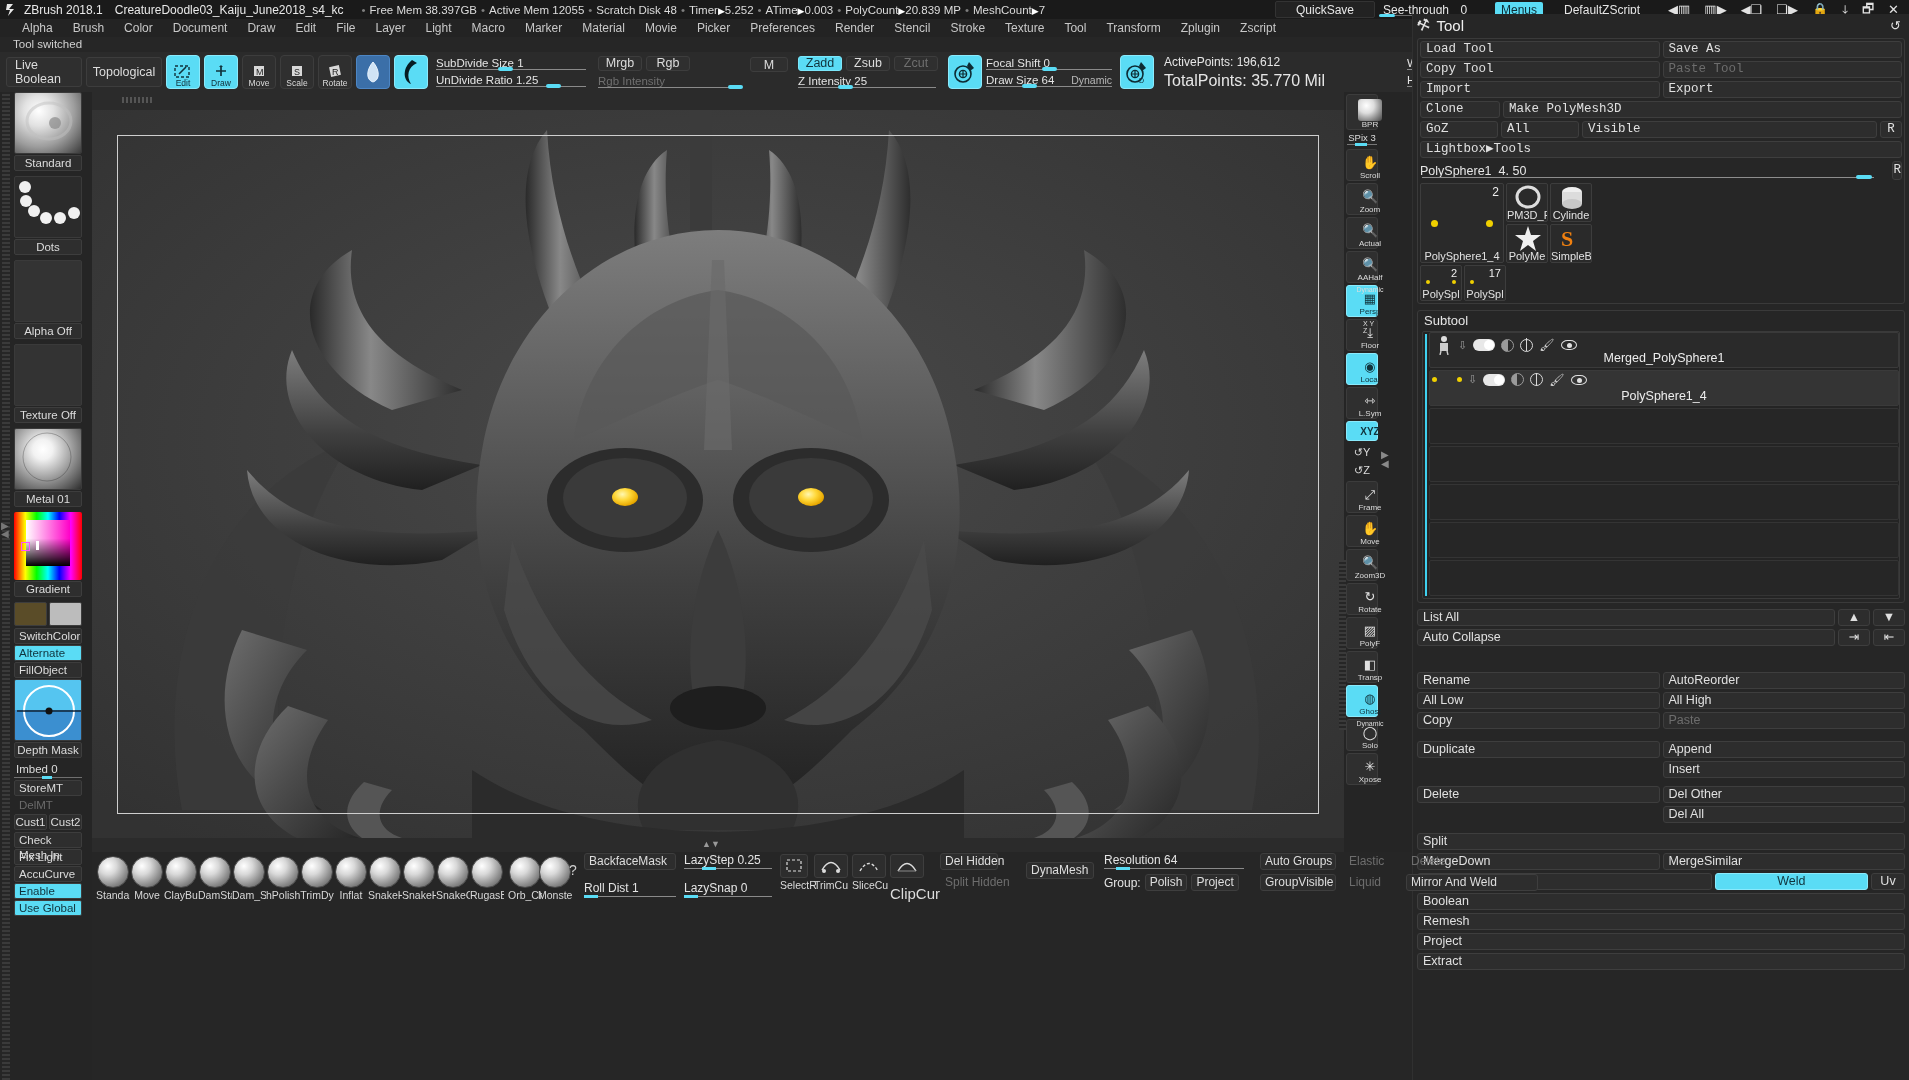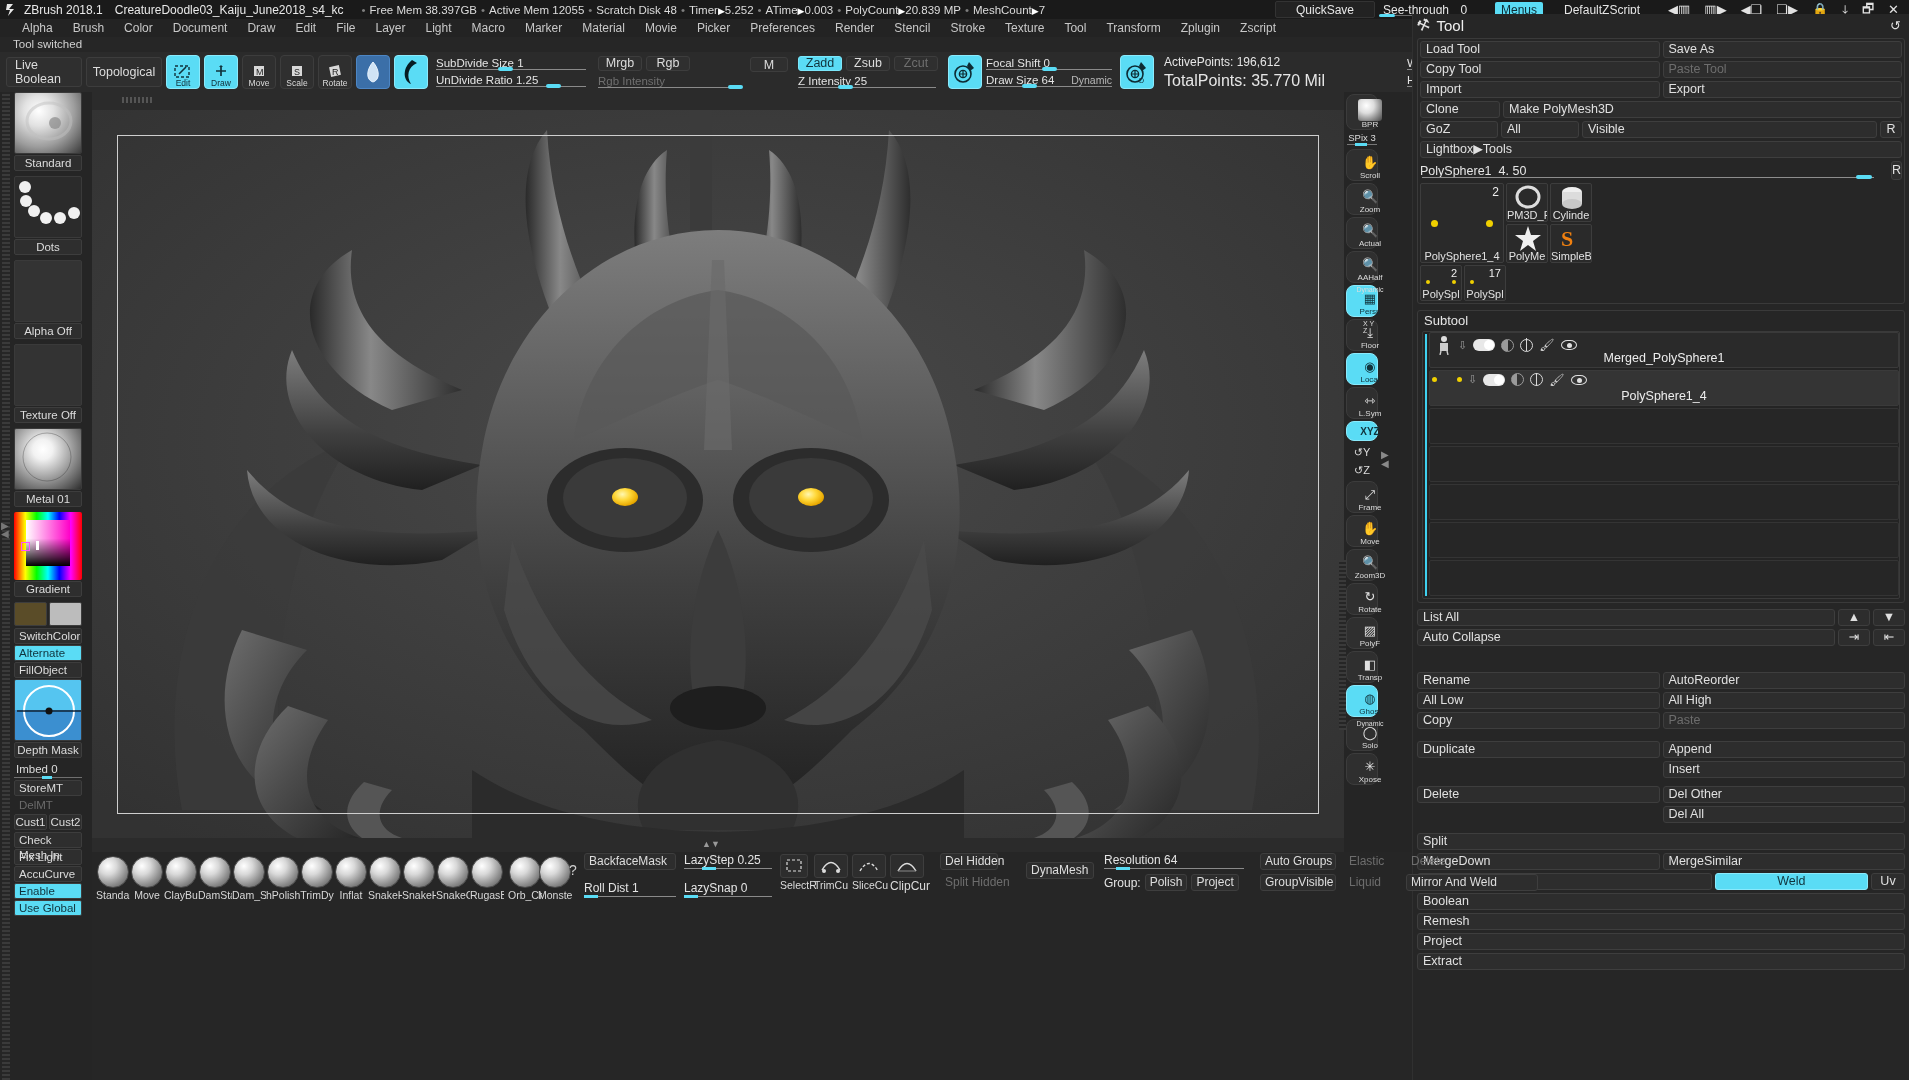--- a/index.html
+++ b/index.html
@@ -98,21 +98,21 @@
          background:radial-gradient(ellipse at 40% 35%,#fff7b0 0%,#ffd83a 35%,#e8a800 70%,#7a5200 100%); }
   .canvas-topbar { position:absolute; left:92px; top:92px; width:1252px; height:18px; background:#2b2b2b;}
   .canvas-topbar .hgrip { position:absolute; left:30px; top:5px; width:30px; height:6px;
        background:repeating-linear-gradient(90deg,#555 0 2px,#2b2b2b 2px 4px);}
   .canvas-bot { position:absolute; left:92px; top:838px; width:1252px; height:14px; background:#2b2b2b;}
   .canvas-bot .tri { position:absolute; left:610px; top:1px; color:#9a9a9a; font-size:9px;}
 
   
   .rshelf { position:absolute; left:1344px; top:92px; width:36px; bottom:0; background:#252525;}
   .rbtn { width:32px; height:32px; margin:2px auto 2px auto; border:1px solid #3c3c3c; background:#2f2f2f;
-          border-radius:8px; position:relative; display:flex; flex-direction:column;
+          border-radius:3px; position:relative; display:flex; flex-direction:column;
           align-items:center; justify-content:center; color:#e0e0e0;padding-left:16px;}
   .rbtn .cap { position:absolute; bottom:0; font-size:8px; color:#dcdcdc; line-height:8px;}
   .rbtn.on { background:#5adcf5; border-color:#8aeafc; color:#10333c;}
   .rbtn.on .cap { color:#0e3039; }
   .rbtn .top { position:absolute; top:0; font-size:7px; color:#dcdcdc; line-height:7px; }
   .rmini { width:32px; height:18px; margin:0 auto; display:flex; align-items:center;
            justify-content:center; color:#ddd; font-size:11px;}
   .rsl { width:32px; position:relative; height:15px; margin:0 auto;}
   .rsl .t { font-size:9.5px; color:#ddd; text-align:center; }
   .rsl .track{ position:absolute; left:1px; right:1px; bottom:2px; height:1px; background:#777;}
@@ -124,21 +124,21 @@
   
   .toolpanel { position:absolute; left:1412px; top:14px; width:497px; bottom:0; background:#262626;
                border-left:1px solid #303030;}
   .tp-head { height:22px; display:flex; align-items:center; padding-left:4px; position:relative;}
   .tp-head .hammer { color:#e0e0e0; font-size:15px; transform:rotate(-20deg); margin-right:6px;}
   .tp-head .t { font-size:15px; color:#efefef; }
   .tp-head .reset { position:absolute; right:8px; color:#dedede; font-size:13px;}
   .tp-box { margin:2px 4px; border:1px solid #3a3a3a; border-radius:3px; padding:2px; background:#262626;}
   .tp-row { display:flex; gap:3px; margin-bottom:3px; }
   .tbtn { background:#2d2d2d; border:1px solid #3e3e3e; border-radius:3px; color:#e0e0e0;
-          font-size:12.5px; height:17px; line-height:15px; padding:0 5px; flex:1; white-space:nowrap; }
+          font-size:12.5px; height:17px; line-height:15px; padding:0 5px; flex:1; white-space:nowrap;font-family:Liberation Mono, monospace; }
   .tbtn.dim { color:#6d6d6d; }
   .tbtn.r { flex:0 0 22px; text-align:center; padding:0;}
   .tp-slider { position:relative; height:19px; margin-bottom:3px; display:flex; align-items:center;}
   .tp-slider .t { font-size:12.5px; color:#e7e7e7; white-space:nowrap;}
   .tp-slider .track { position:absolute; left:2px; right:28px; bottom:2px; height:1px; background:#8d8d8d;}
   .tp-slider .knob { position:absolute; right:30px; bottom:1px; width:16px; height:4px; background:#5adcf5; border-radius:2px;}
 
   .thumbgrid { display:flex; gap:2px; margin-top:2px;}
   .thumb { border:1px solid #3d3d3d; background:#2a2a2a; border-radius:2px; position:relative;
            display:flex; align-items:flex-end; justify-content:center; overflow:hidden;}
@@ -993,21 +993,21 @@
         </div>
         <div style="font-size:10.5px;color:#dcdcdc;text-align:center;margin-top:1px">SliceCu</div>
       </div>
       <div style="position:relative;width:34px">
         <div class="bicon" style="width:34px">
           <svg width="22" height="16" viewBox="0 0 22 16">
               <path d="M2 13 C8 3 14 3 20 13" fill="none" stroke="#ddd" stroke-width="1.4"></path>
               <path d="M2 13 L20 13" stroke="#888" stroke-width="1"></path>
             </svg>
         </div>
-        <div style="font-size:12px;color:#dcdcdc;text-align:center;margin-top:1px">ClipCur</div>
+        <div style="font-size:15px;color:#dcdcdc;text-align:center;margin-top:7px">ClipCur</div>
       </div>
     </div>
 
     <div class="bgroup" style="left:848px;top:1px;width:78px">
       <div class="bbtn" style="width:58px">Del Hidden</div>
       <div class="bbtn dim" style="width:78px;margin-top:4px;border-color:transparent;background:transparent">Split Hidden</div>
     </div>
 
     <div class="bgroup" style="left:934px;top:10px;width:68px">
       <div class="bbtn" style="width:68px">DynaMesh</div>

